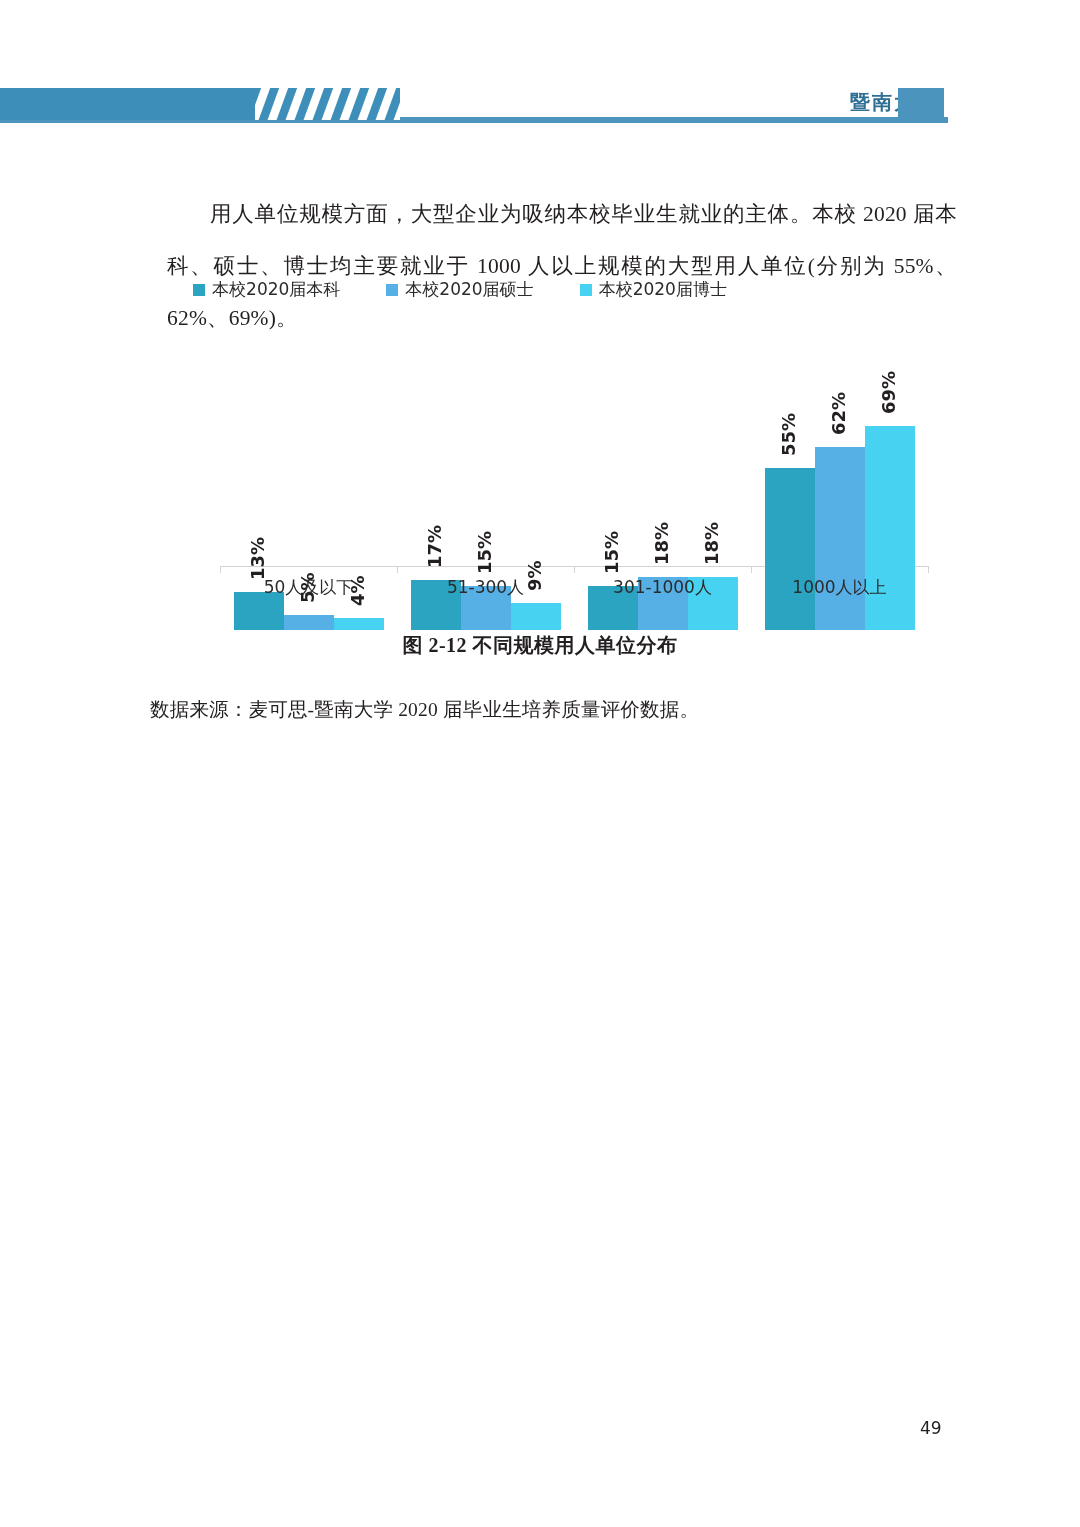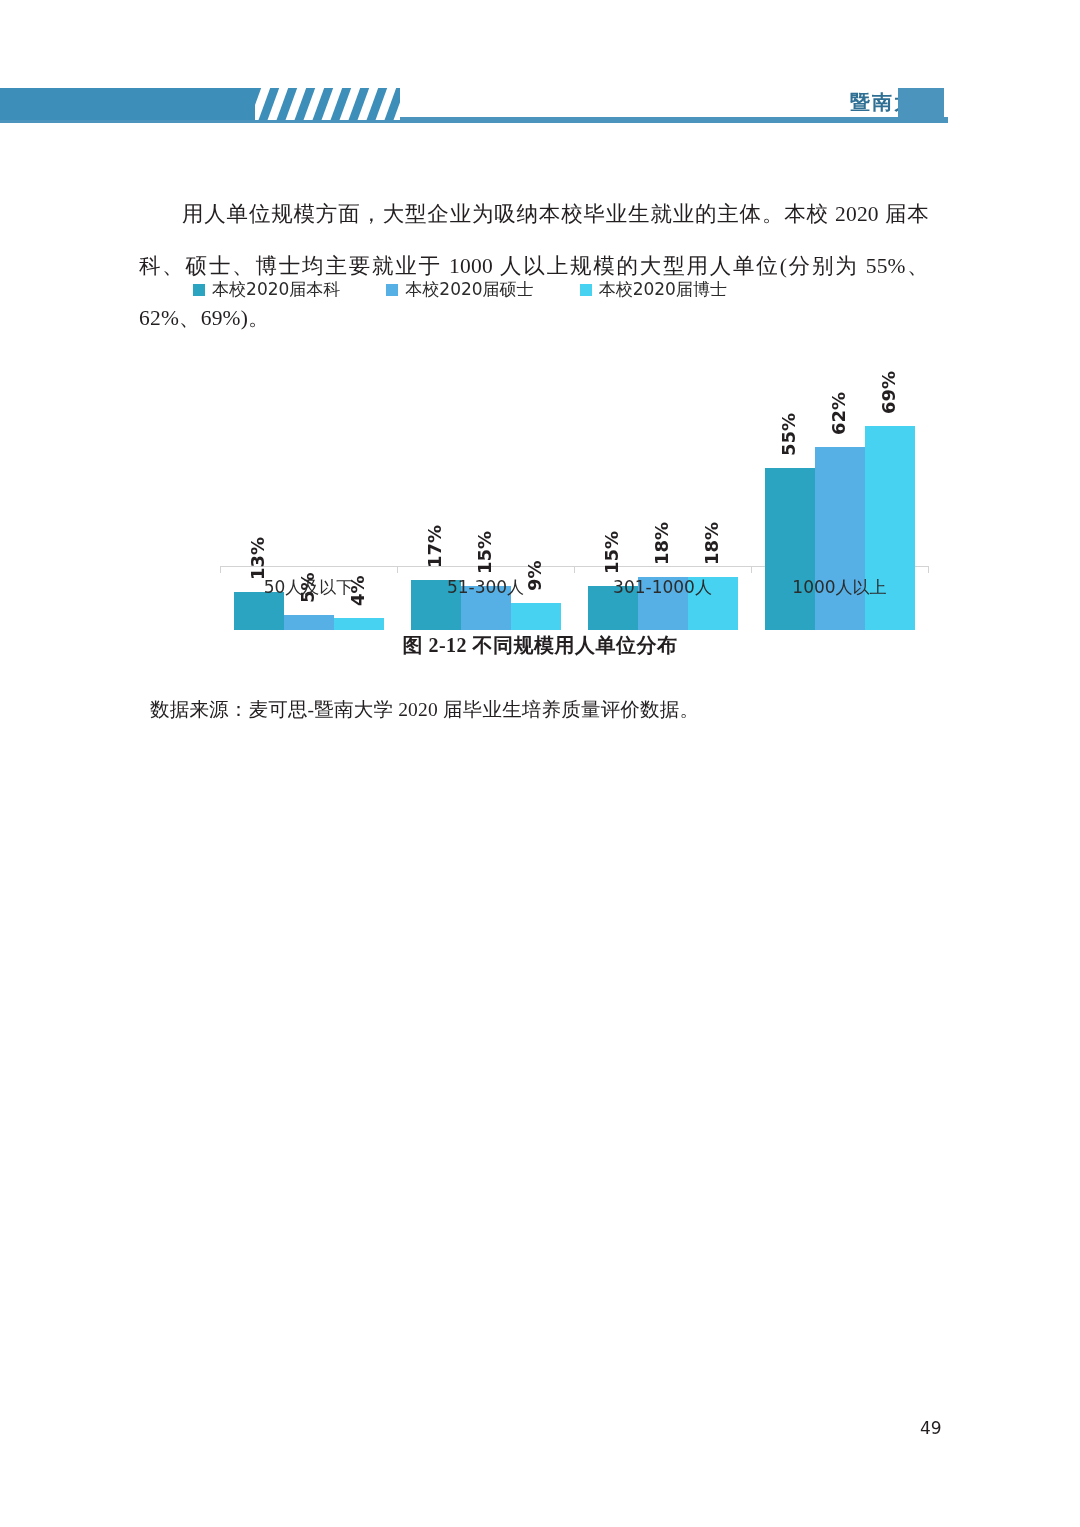--- a/index.html
+++ b/index.html
@@ -81,21 +81,21 @@
     left: 898px;
     top: 0;
     width: 46px;
     height: 33px;
     background: #4b94be;
   }
 
   
   .body-paragraph {
     position: absolute;
-    left: 139px;
+    left: 167px;
     top: 166px;
     width: 790px;
     font-size: 21.5px;
     line-height: 52px;
     text-align: justify;
     text-indent: 2em;
     letter-spacing: 0.2px;
   }
 
   

